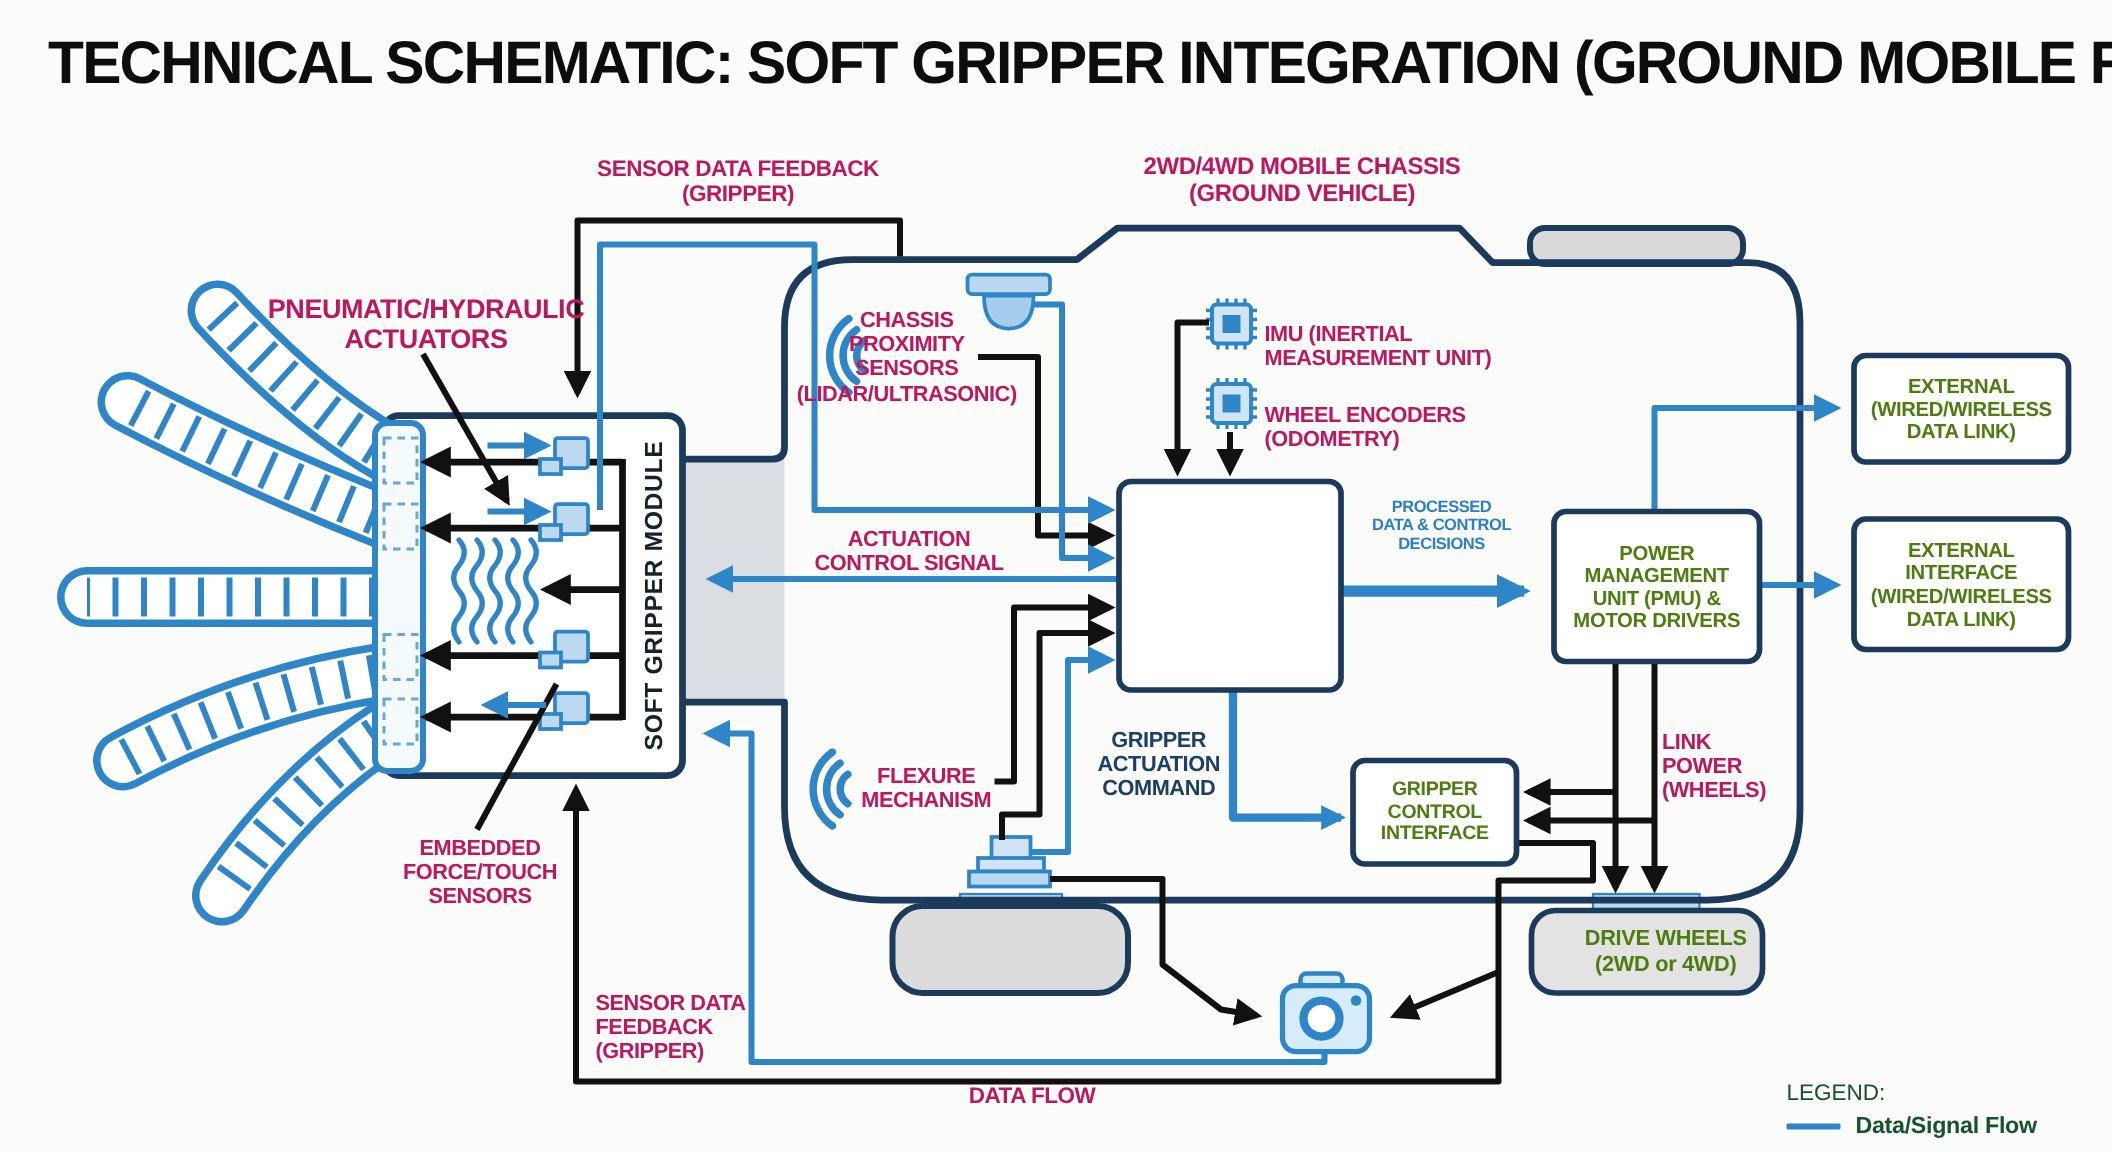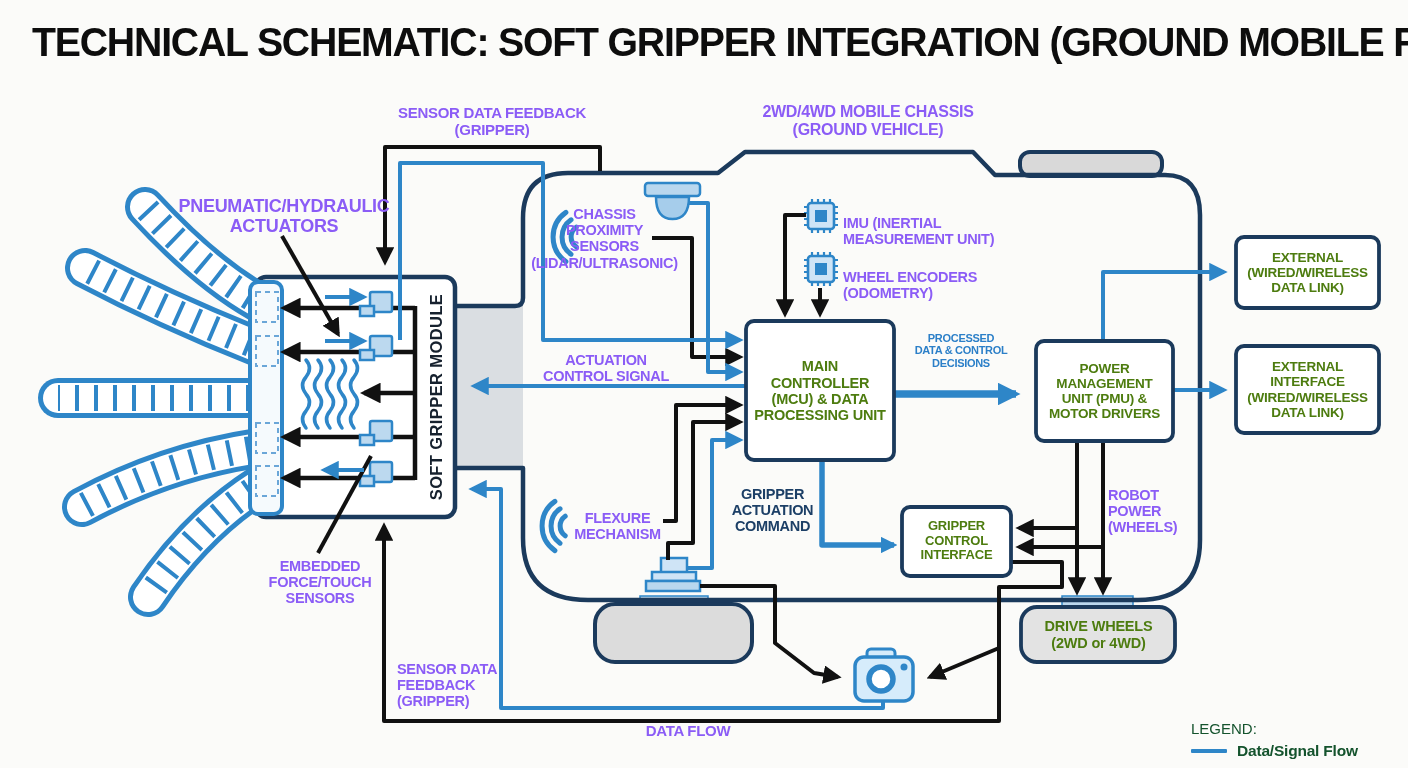--- a/index.html
+++ b/index.html
@@ -1,19 +1,19 @@
 <!DOCTYPE html>
 <html><head>
 <meta charset="utf-8">
 <style>
   html,body{margin:0;padding:0;background:#fbfbf9;}
   #stage{position:relative;width:1408px;height:768px;background:#fbfbf9;overflow:hidden;
          font-family:"Liberation Sans","DejaVu Sans",sans-serif;}
   #diagram-svg{position:absolute;left:0;top:0;}
-  .lbl{position:absolute;font-weight:bold;color:#8b5cf6;font-size:14.5px;line-height:1.12;
+  .lbl{position:absolute;font-weight:bold;color:#be185d;font-size:14.5px;line-height:1.12;
        text-align:center;white-space:pre-line;letter-spacing:-0.3px;}
   .lbl.left{text-align:left;margin-top:17px;}
   .boxlbl{position:absolute;display:flex;align-items:center;justify-content:center;
           font-weight:bold;color:#4d7c0f;text-align:center;white-space:pre-line;line-height:1.13;
           letter-spacing:-0.2px;}
   #title{position:absolute;left:32px;top:20px;width:1370px;font-weight:bold;font-size:40px;
          letter-spacing:-1.2px;color:#0d0d0d;white-space:nowrap;transform:scaleX(.98);transform-origin:left;}
   #vert-gripper-label{position:absolute;left:322px;top:387px;width:230px;height:20px;
          transform:rotate(-90deg);font-weight:bold;font-size:16.5px;color:#16212e;
          text-align:center;letter-spacing:.4px;white-space:nowrap;}
@@ -236,51 +236,47 @@
 <div class="lbl left" style="left:843px;top:198px;width:195px;">IMU (INERTIAL
 MEASUREMENT UNIT)</div>
 <div class="lbl left" style="left:843px;top:252px;width:195px;">WHEEL ENCODERS
 (ODOMETRY)</div>
 <div class="lbl blue-text" style="left:886px;top:332px;width:150px;font-size:11px;">PROCESSED
 DATA &amp; CONTROL
 DECISIONS</div>
 <div class="lbl navy-text" style="left:700px;top:486px;width:145px;">GRIPPER
 ACTUATION
 COMMAND</div>
-<div class="lbl left" style="left:1108px;top:470px;width:100px;">ROBOT
+<div class="lbl left" style="left:1108px;top:470px;width:100px;">LINK
 POWER
 (WHEELS)</div>
 <div class="lbl" style="left:220px;top:558px;width:200px;">EMBEDDED
 FORCE/TOUCH
 SENSORS</div>
 <div class="lbl left" style="left:397px;top:644px;width:115px;">SENSOR DATA
 FEEDBACK
 (GRIPPER)</div>
 <div class="lbl" style="left:618px;top:723px;width:140px;font-size:15px;">DATA FLOW</div>
 <div id="vert-gripper-label">SOFT GRIPPER MODULE</div>
 
-<div class="boxlbl" style="left:748px;top:324px;width:144px;height:134px;font-size:14.5px;">MAIN
-CONTROLLER
-(MCU) &amp; DATA
-PROCESSING UNIT</div>
 <div class="boxlbl" style="left:1038px;top:343px;width:133px;height:96px;font-size:13.5px;">POWER
 MANAGEMENT
 UNIT (PMU) &amp;
 MOTOR DRIVERS</div>
 <div class="boxlbl" style="left:904px;top:509px;width:105px;height:64px;font-size:13px;">GRIPPER
 CONTROL
 INTERFACE</div>
 <div class="boxlbl" style="left:1238px;top:239px;width:139px;height:67px;font-size:13.5px;">EXTERNAL
 (WIRED/WIRELESS
 DATA LINK)</div>
 <div class="boxlbl" style="left:1238px;top:348px;width:139px;height:83px;font-size:13.5px;">EXTERNAL
 INTERFACE
 (WIRED/WIRELESS
 DATA LINK)</div>
-<div class="boxlbl" style="left:1023px;top:609px;width:151px;height:51px;font-size:14.5px;">DRIVE WHEELS
+<div class="boxlbl" style="left:1023px;top:609px;width:151px;height:51px;font-size:14.5px;padding-left:12px;">DRIVE WHEELS
 (2WD or 4WD)</div>
 
 <div id="legend">
   <div class="hd">LEGEND:</div>
   <div class="lgrow">
     <div class="sw sw-blue"></div>
     <div class="lgtxt">Data/Signal Flow</div>
   </div>
   <div class="lgrow">
     <div class="sw sw-black"></div>

